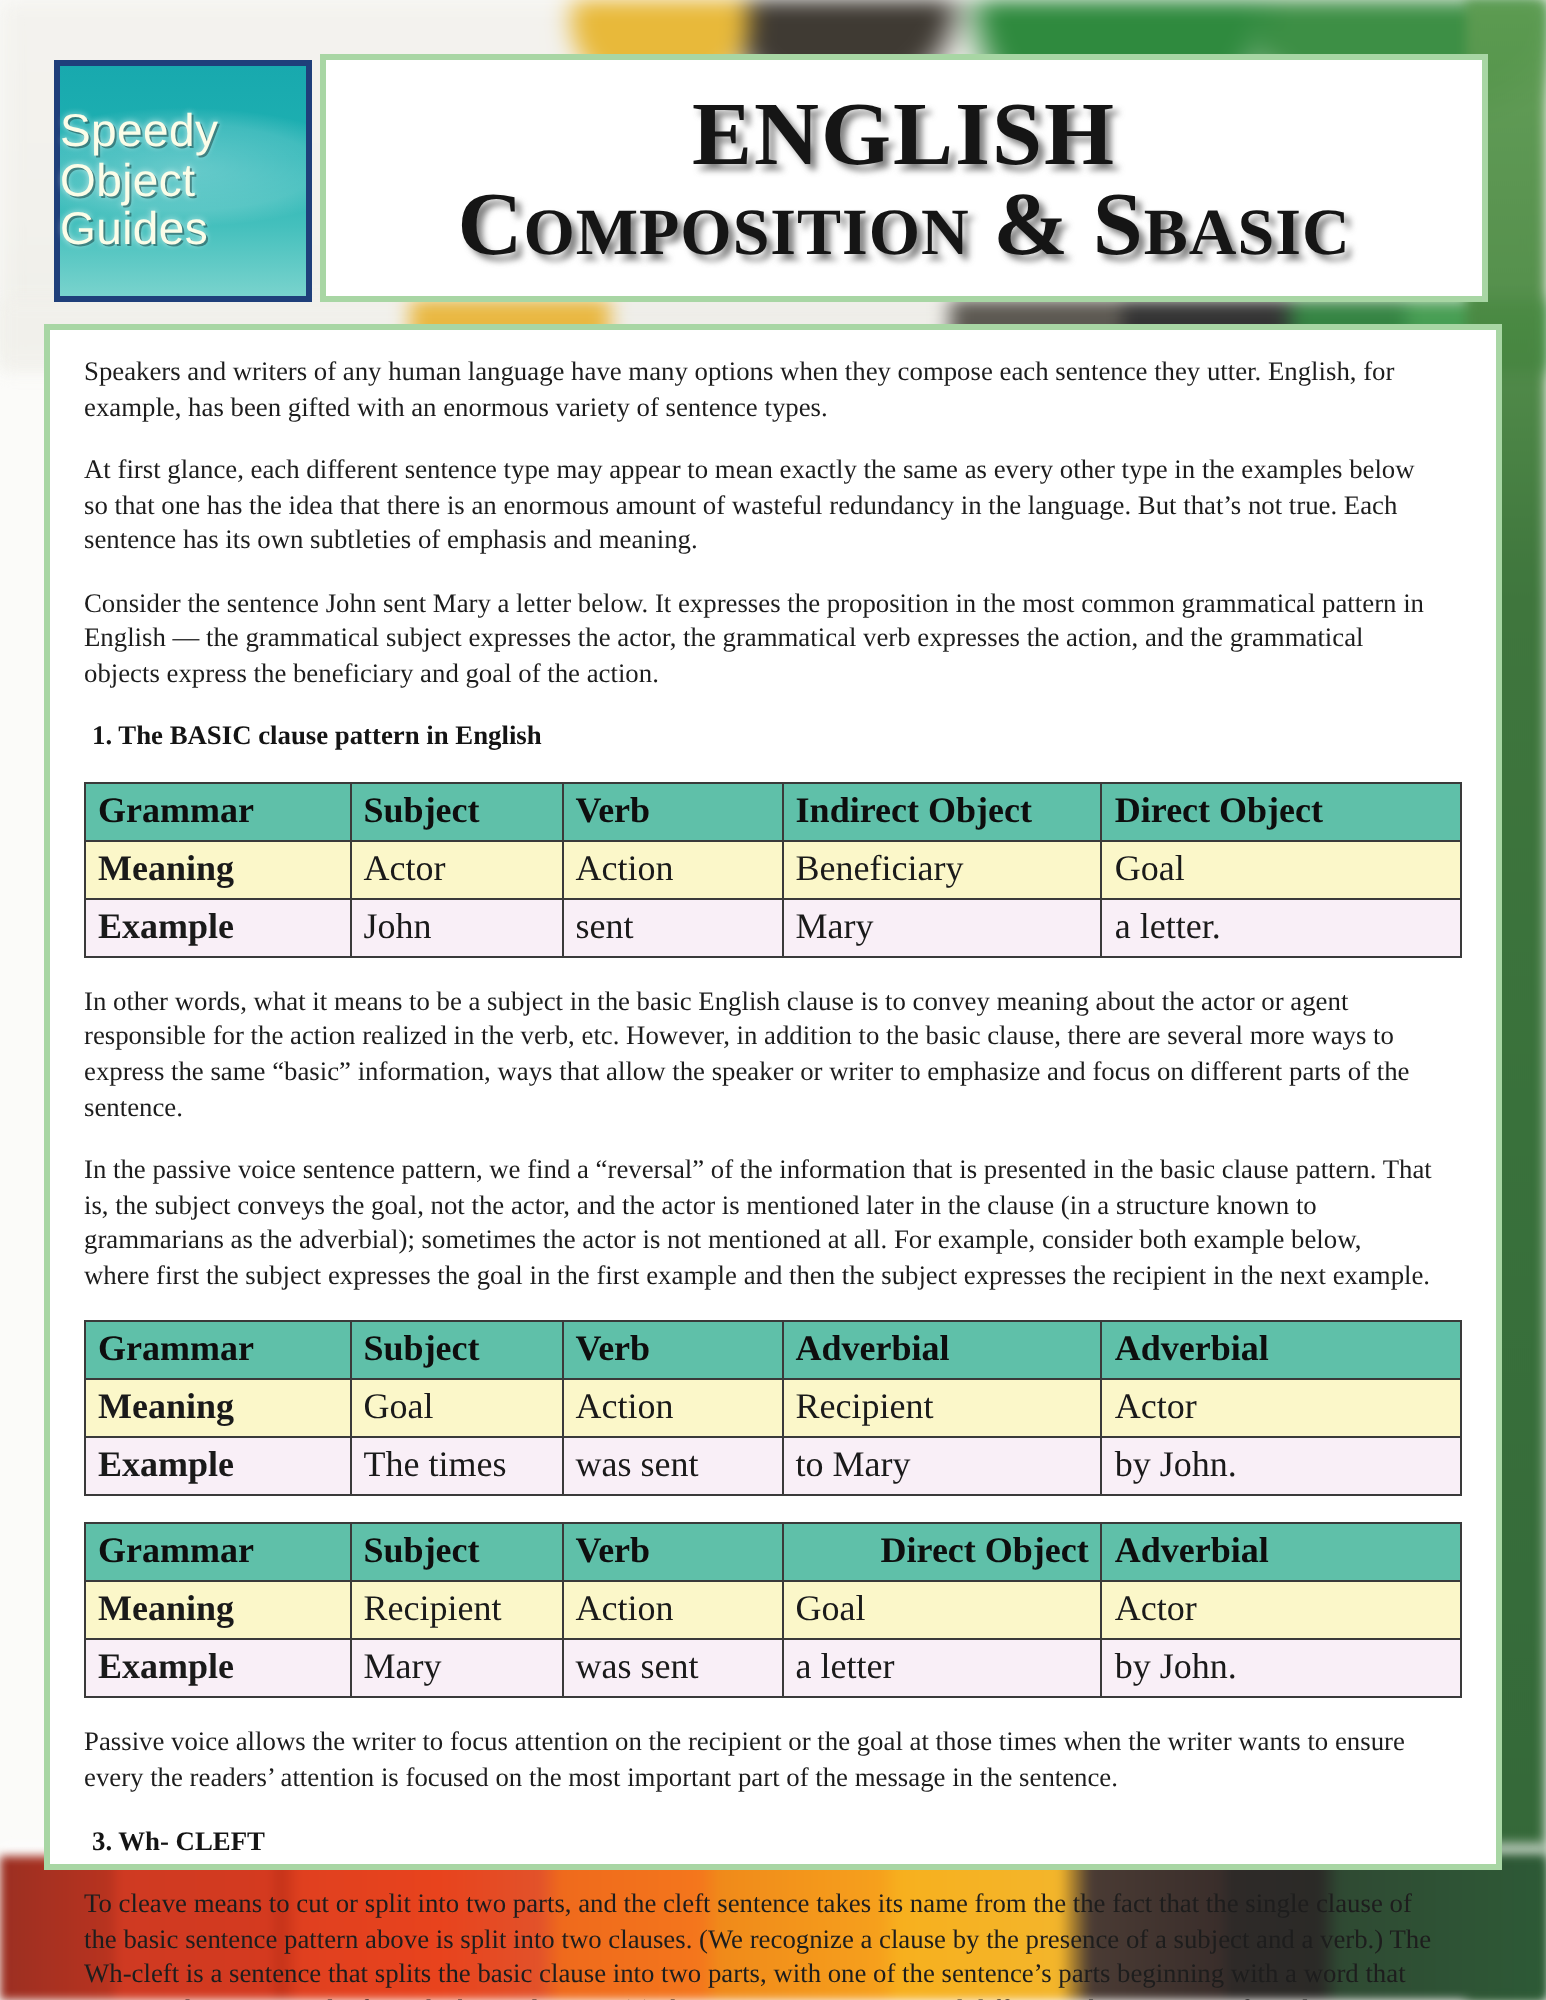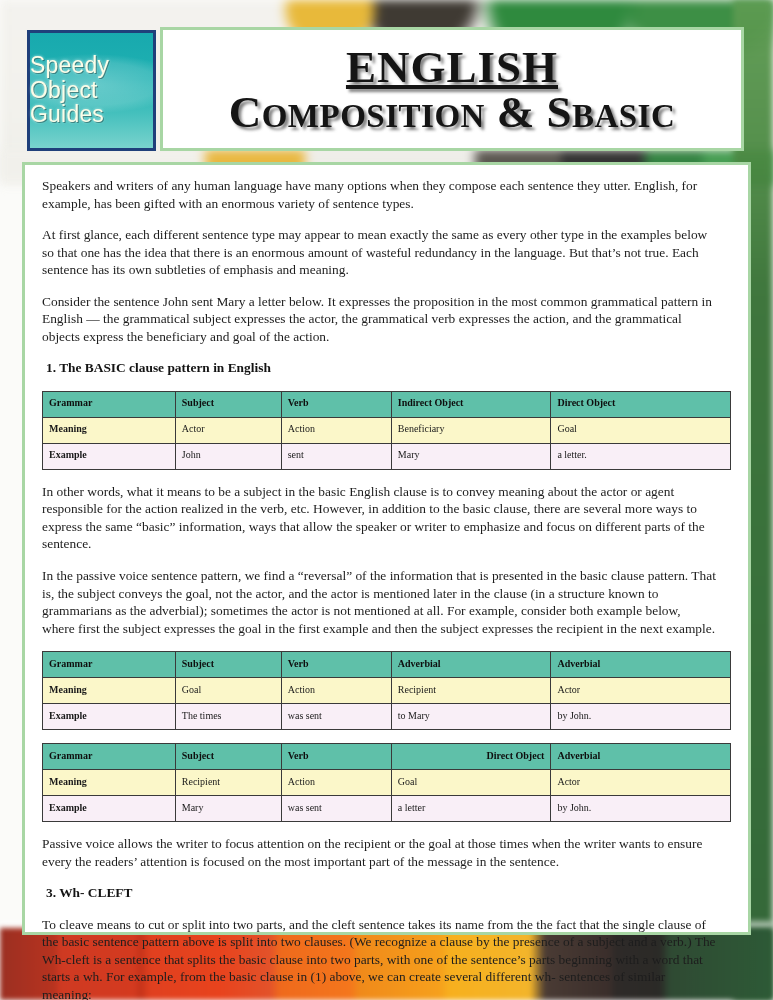--- a/index.html
+++ b/index.html
@@ -140,21 +140,20 @@
   }
   .title-l1 {
     font-family: "Liberation Serif", serif;
     font-weight: bold;
     font-size: 45px;
     line-height: 0.98;
     color: #151515;
     letter-spacing: 1px;
     text-shadow: 3px 3px 3px rgba(90,90,90,0.75);
     margin-top: 2px;
-    text-decoration: underline;
   }
   .title-l2 {
     font-family: "Liberation Serif", serif;
     font-weight: bold;
     font-size: 45px;
     line-height: 1.0;
     color: #151515;
     letter-spacing: 0.5px;
     text-shadow: 3px 3px 3px rgba(90,90,90,0.75);
     white-space: nowrap;
@@ -199,21 +198,21 @@
   table.grid {
     border-collapse: collapse;
     width: 100%;
     margin: 0 0 13px 0;
     table-layout: fixed;
     border: 1px solid #3a3a3a;
   }
   table.grid td {
     border: 1px solid #3a3a3a;
     padding: 2px 6px 3px 6px;
-    font-size: 10px;
+    font-size: 18px;
     line-height: 1.28;
     color: #1a1a1a;
     vertical-align: middle;
     height: 20px;
   }
   tr.row-head td {
     background: #5fc0a9;
     font-weight: bold;
     color: #0e0e0e;
   }

